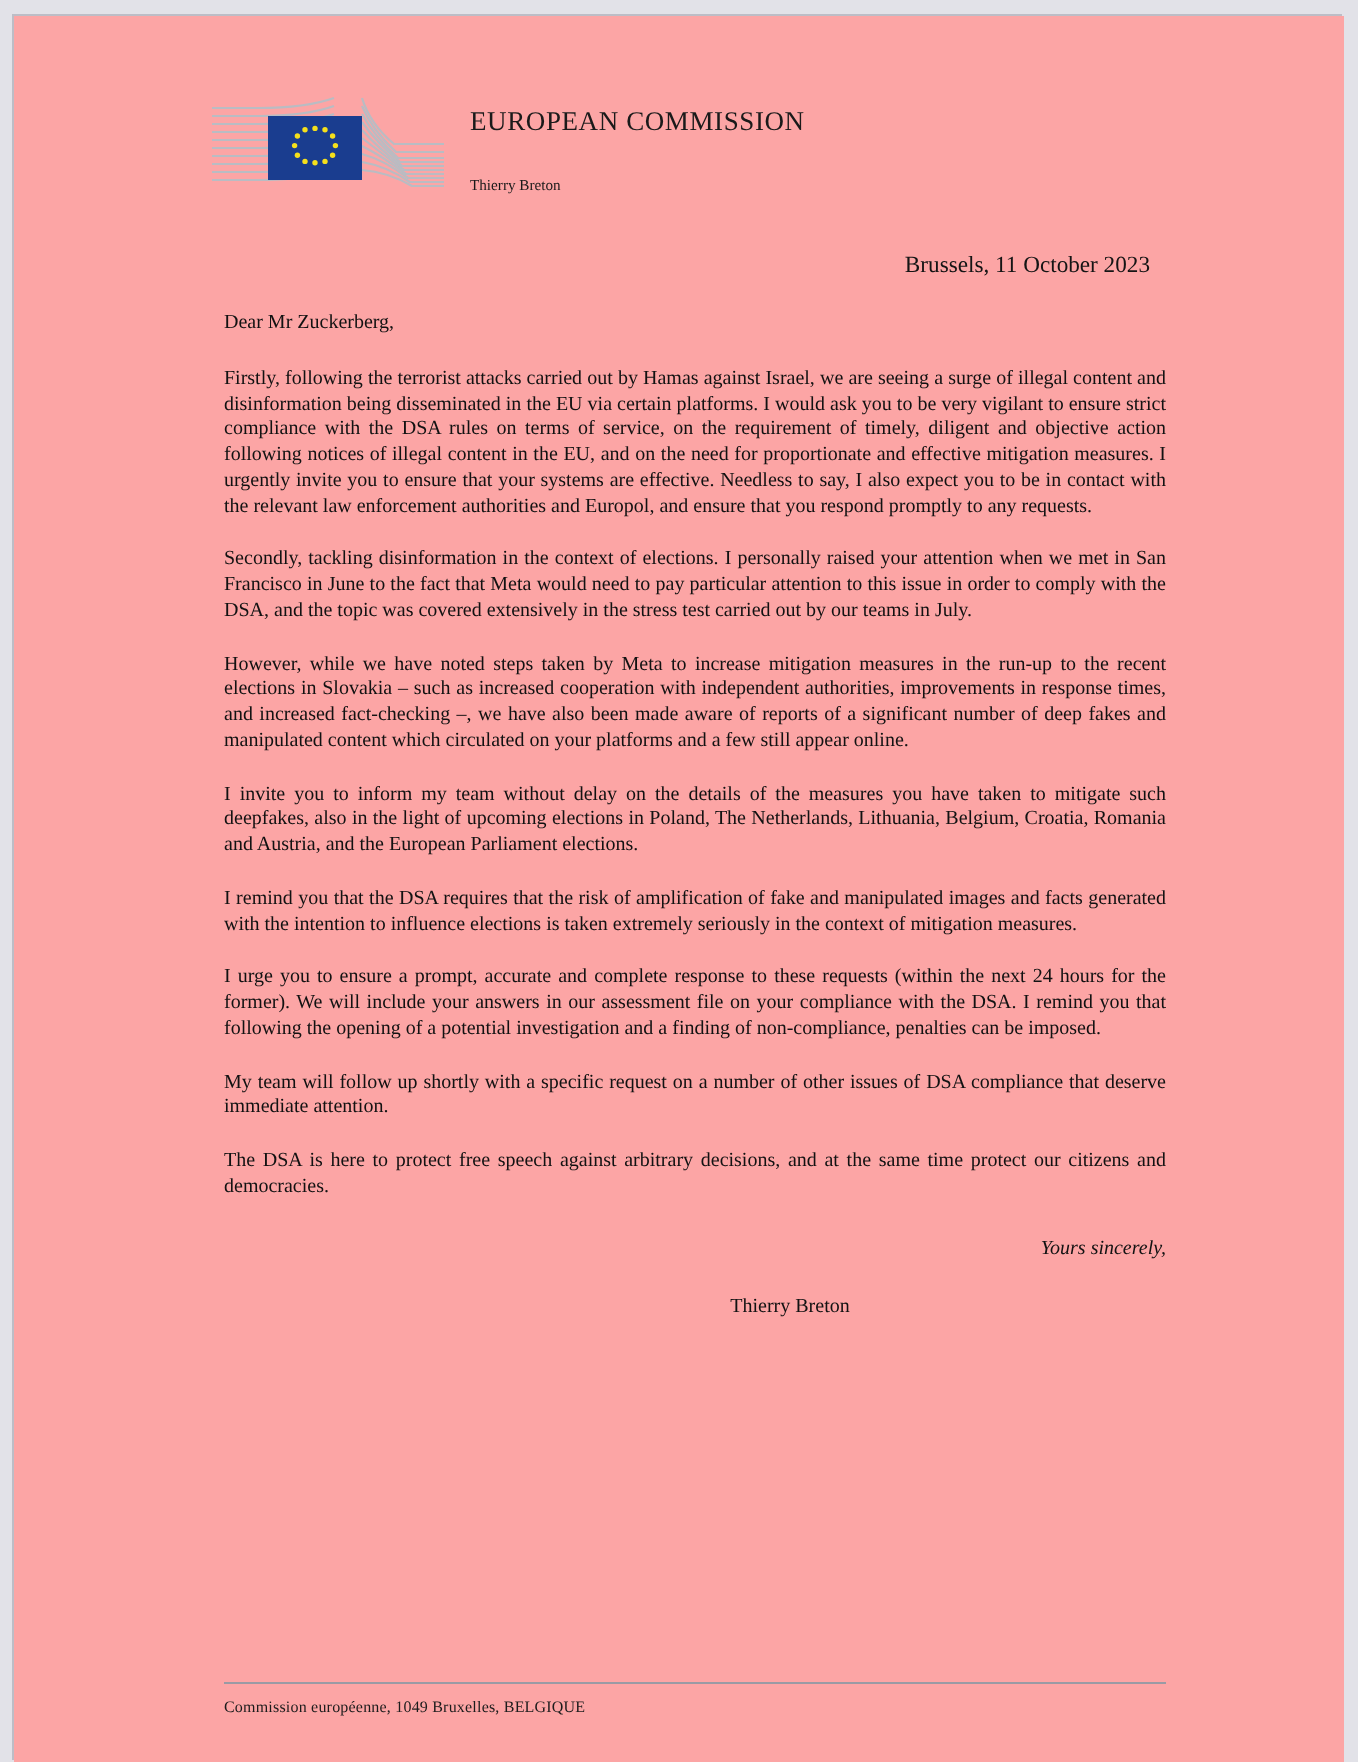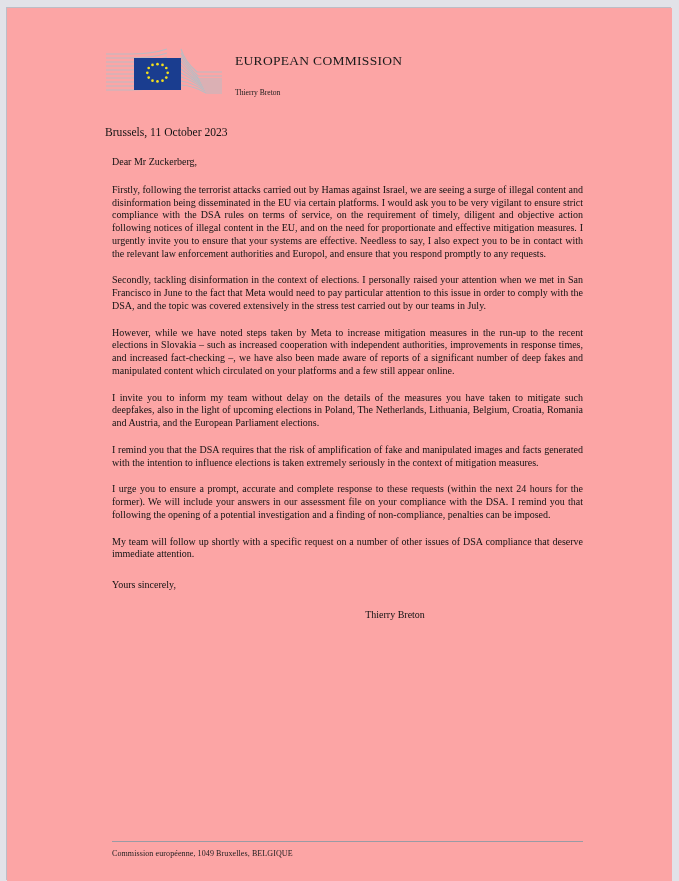--- a/index.html
+++ b/index.html
@@ -71,20 +71,21 @@
   }
   .person-name { font-weight: normal; }
   .person-role { font-weight: bold; }
 
   
   .dateline {
     position: absolute;
     left: 98px;
     top: 118px;
     width: 470px;
+    text-align: right;
     font-size: 11.6px;
     color: #141414;
   }
   .letter {
     position: absolute;
     left: 105px;
     top: 148px;
     width: 471px;
     font-size: 10px;
     color: #121212;
@@ -94,21 +95,22 @@
     margin: 0 0 15px 0;
     text-align: left;
   }
   .para {
     margin: 0 0 14px 0;
     text-align: justify;
     text-justify: inter-word;
   }
   .closing {
     margin: 18px 0 0 0;
-    text-align: left;
+    text-align: right;
+    font-style: italic;
   }
   .signature {
     margin: 17px 0 0 0;
     text-align: center;
     padding-left: 95px;
   }
 
   
   .footer-rule {
     position: absolute;
@@ -194,20 +196,21 @@
   <div class="letter">
     <p class="salutation">Dear Mr Zuckerberg,</p>
 
     <p class="para">Firstly, following the terrorist attacks carried out by Hamas against Israel, we are seeing a surge of illegal content and disinformation being disseminated in the EU via certain platforms. I would ask you to be very vigilant to ensure strict compliance with the DSA rules on terms of service, on the requirement of timely, diligent and objective action following notices of illegal content in the EU, and on the need for proportionate and effective mitigation measures. I urgently invite you to ensure that your systems are effective. Needless to say, I also expect you to be in contact with the relevant law enforcement authorities and Europol, and ensure that you respond promptly to any requests.</p>
     <p class="para">Secondly, tackling disinformation in the context of elections. I personally raised your attention when we met in San Francisco in June to the fact that Meta would need to pay particular attention to this issue in order to comply with the DSA, and the topic was covered extensively in the stress test carried out by our teams in July.</p>
     <p class="para">However, while we have noted steps taken by Meta to increase mitigation measures in the run-up to the recent elections in Slovakia – such as increased cooperation with independent authorities, improvements in response times, and increased fact-checking –, we have also been made aware of reports of a significant number of deep fakes and manipulated content which circulated on your platforms and a few still appear online.</p>
     <p class="para">I invite you to inform my team without delay on the details of the measures you have taken to mitigate such deepfakes, also in the light of upcoming elections in Poland, The Netherlands, Lithuania, Belgium, Croatia, Romania and Austria, and the European Parliament elections.</p>
     <p class="para">I remind you that the DSA requires that the risk of amplification of fake and manipulated images and facts generated with the intention to influence elections is taken extremely seriously in the context of mitigation measures.</p>
     <p class="para">I urge you to ensure a prompt, accurate and complete response to these requests (within the next 24 hours for the former). We will include your answers in our assessment file on your compliance with the DSA. I remind you that following the opening of a potential investigation and a finding of non-compliance, penalties can be imposed.</p>
     <p class="para">My team will follow up shortly with a specific request on a number of other issues of DSA compliance that deserve immediate attention.</p>
+    <p class="para">The DSA is here to protect free speech against arbitrary decisions, and at the same time protect our citizens and democracies.</p>
 
     <p class="closing">Yours sincerely,</p>
     <p class="signature">Thierry Breton</p>
   </div>
 
   <div class="footer-rule"></div>
   <div class="footer-text">Commission européenne, 1049 Bruxelles, BELGIQUE</div>
 
 </div>
 </div>

